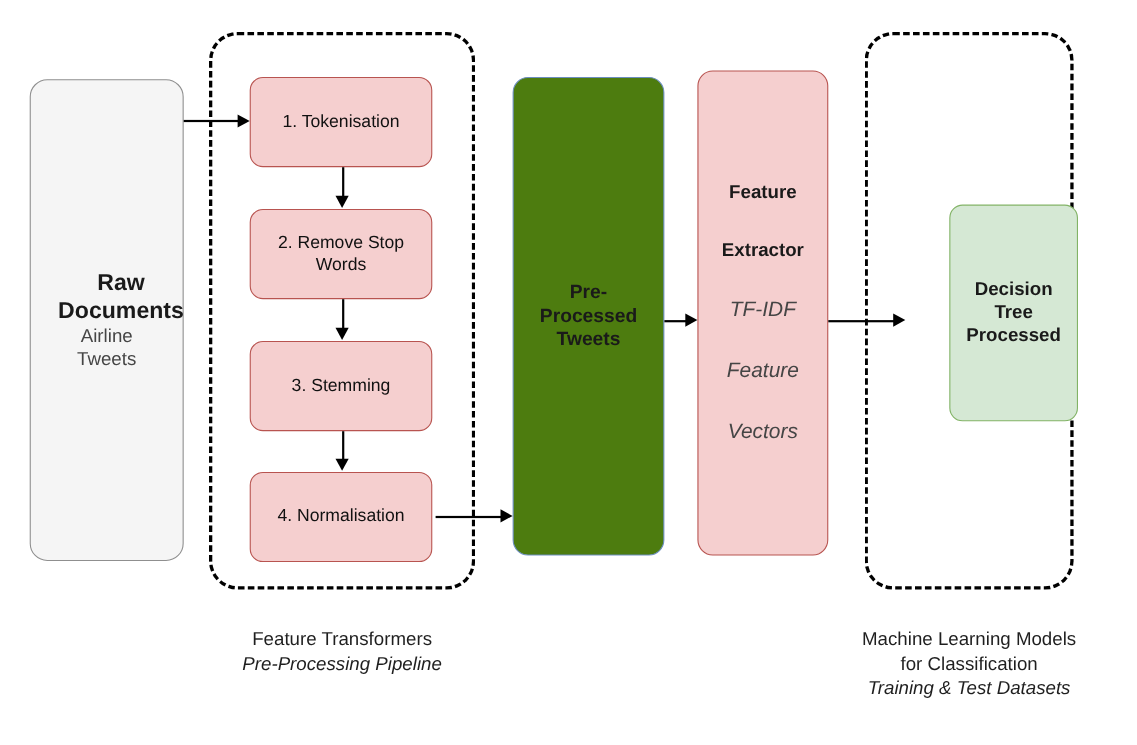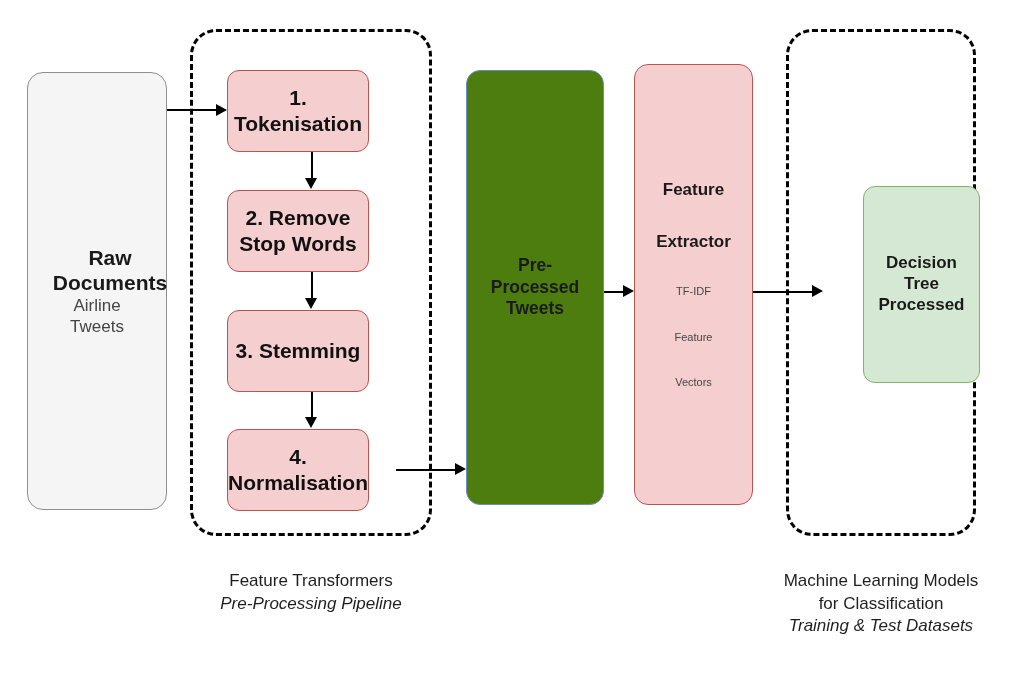--- a/index.html
+++ b/index.html
@@ -48,25 +48,25 @@
     border-radius: 16px;
     font-size: 17px;
   }
   .raw-doc .b-title { font-size: 21px; padding-left: 26px; }
   .raw-doc .b-sub   { font-size: 17px; }
 
   .step {
     background: #f5cfcf;
     border: 1.6px solid #b85450;
     border-radius: 12px;
-    font-size: 21px;
-    font-weight: bold;
+    font-size: 16px;
+    font-weight: normal;
     color: #111111;
     left: 227px;
-    width: 142px;
+    width: 166px;
   }
   .step-1 { top: 70px;  height: 82px; }
   .step-2 { top: 190px; height: 82px; }
   .step-3 { top: 310px; height: 82px; }
   .step-4 { top: 429px; height: 82px; }
 
   .preproc {
     left: 466px; top: 70px;
     width: 138px; height: 435px;
     background: #4d7c0f;
@@ -79,21 +79,21 @@
   .extractor {
     left: 634px; top: 64px;
     width: 119px; height: 441px;
     background: #f5cfcf;
     border: 1.6px solid #b85450;
     border-radius: 14px;
     font-size: 16.5px;
     gap: 32px;
   }
   .extractor .b-title { font-size: 17px; }
-  .extractor .b-sub   { font-size: 11px; }
+  .extractor .b-sub   { font-size: 19px; font-style: italic; }
 
   .classifier {
     left: 823px; top: 186px;
     width: 117px; height: 197px;
     background: #d5e8d4;
     border: 1.6px solid #82b366;
     border-radius: 12px;
     font-size: 17px;
     margin-left: 40px;
   }

